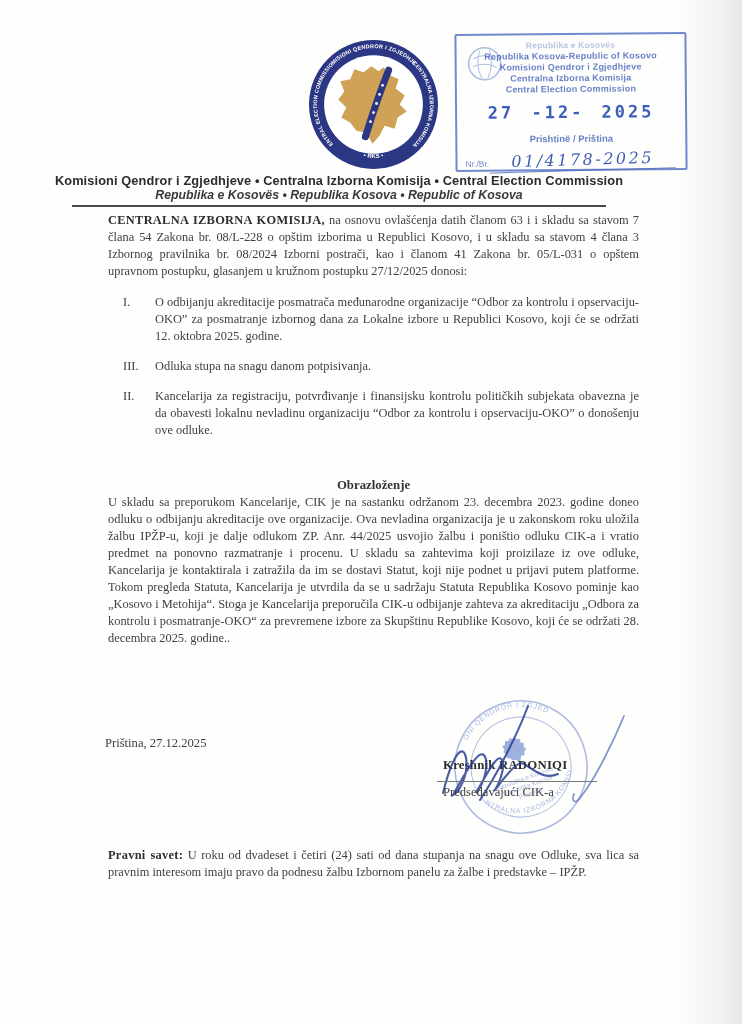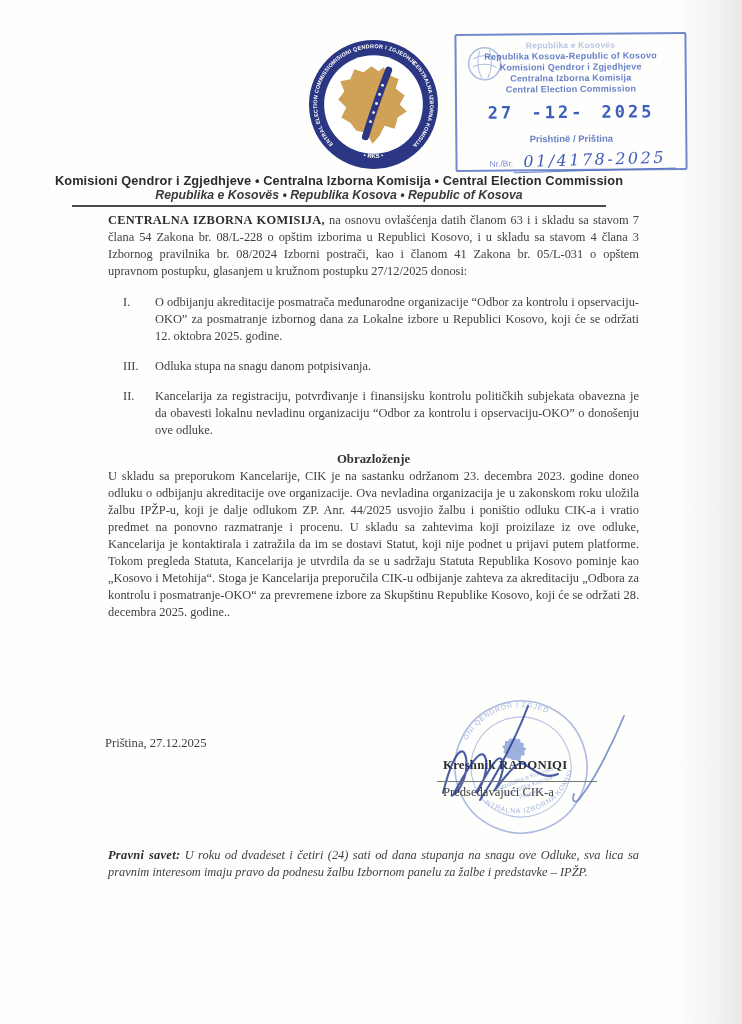--- a/index.html
+++ b/index.html
@@ -22,54 +22,54 @@
   }
   .rstamp .globe{position:absolute;left:9px;top:9px;width:38px;height:38px;opacity:.55;}
   .rstamp .ln{font-size:9px;line-height:11px;font-weight:bold;letter-spacing:.2px;opacity:.85;}
   .rstamp .ln.faint{opacity:.4;font-size:8.5px;}
   .rstamp .date{
     margin-top:7px;font-family:"DejaVu Sans Mono", monospace;font-weight:bold;
     font-size:17px;letter-spacing:3px;word-spacing:4px;color:#3d5ebc;
   }
   .rstamp .city{margin-top:11px;font-size:9.5px;font-weight:bold;opacity:.85;}
   .rstamp .numrow{display:flex;align-items:flex-end;margin:6px 10px 0 8px;}
-  .rstamp .numlbl{font-size:8.5px;opacity:.8;padding-bottom:3px;margin-left:24px;}
+  .rstamp .numlbl{font-size:8.5px;opacity:.8;padding-bottom:3px;}
   .rstamp .numval{
     flex:1;border-bottom:1.5px solid rgba(79,108,190,.85);
     font-family:"DejaVu Serif", serif;font-style:italic;font-size:16px;
     letter-spacing:2.5px;color:#3f5cb4;transform:rotate(-1.2deg);padding-bottom:1px;
   }
   
   .lhead{position:absolute;left:0;top:173px;width:678px;text-align:center;font-family:"Liberation Sans", sans-serif;}
   .lhead .orgs{font-size:12.8px;font-weight:bold;color:#2c2c2c;letter-spacing:.1px;}
   .lhead .reps{font-size:12.3px;font-weight:bold;font-style:italic;color:#3a3a3a;margin-top:0;}
   .lhead .rule{width:534px;margin:3px auto 0 auto;border-top:2px solid #4a4a4a;}
   
   .content{position:absolute;left:108px;top:212px;width:531px;font-size:12.4px;line-height:17px;text-align:justify;}
   .content p{margin:0;}
   .lead-bold{font-weight:bold;color:#2e2e2e;letter-spacing:.3px;}
   .odluka{margin-top:13px;text-align:center;font-weight:bold;font-size:13px;letter-spacing:5px;color:#333;}
   .dlist{margin-top:14px;}
   .ditem{display:flex;margin-top:13px;}
   .ditem:first-child{margin-top:0;}
   .dnum{width:32px;margin-left:15px;flex:0 0 auto;}
   .dtxt{flex:1;text-align:justify;}
-  .obraz{margin-top:12px;text-align:center;font-weight:bold;font-size:12.8px;color:#333;}
+  .obraz{margin-top:38px;text-align:center;font-weight:bold;font-size:12.8px;color:#333;}
   .rationale{margin-top:16px;}
   .closing{margin-top:18px;text-align:left;}
   
   .place-date{position:absolute;left:105px;top:736px;font-size:12.6px;}
   .sig-name{position:absolute;left:443px;top:735px;font-size:12.8px;font-weight:bold;color:#2e2e2e;letter-spacing:.2px;margin-top:23px;}
   .sig-line{position:absolute;left:437px;top:781px;width:160px;border-top:1px solid #777;}
   .sig-role{position:absolute;left:443px;top:785px;font-size:12.6px;}
   .round-stamp{position:absolute;left:450px;top:696px;width:142px;height:142px;opacity:.8;}
   .round-stamp text{font-family:"Liberation Sans", sans-serif;fill:#7e95d0;}
   .sig-ink{position:absolute;left:428px;top:698px;width:210px;height:170px;}
   
-  .legal{position:absolute;left:108px;top:835px;width:531px;font-size:12.4px;line-height:17px;text-align:justify;font-style:italic;}
+  .legal{position:absolute;left:108px;top:835px;width:531px;font-size:12.4px;line-height:17px;text-align:justify;}
 </style>
 </head>
 <body>
 
 <div class="page">
 
   <div class="seal">
     <svg viewBox="0 0 132 132">
       <circle cx="66" cy="66" r="64" fill="#2c3784"></circle>
       <circle cx="66" cy="66" r="49" fill="#ffffff"></circle>

